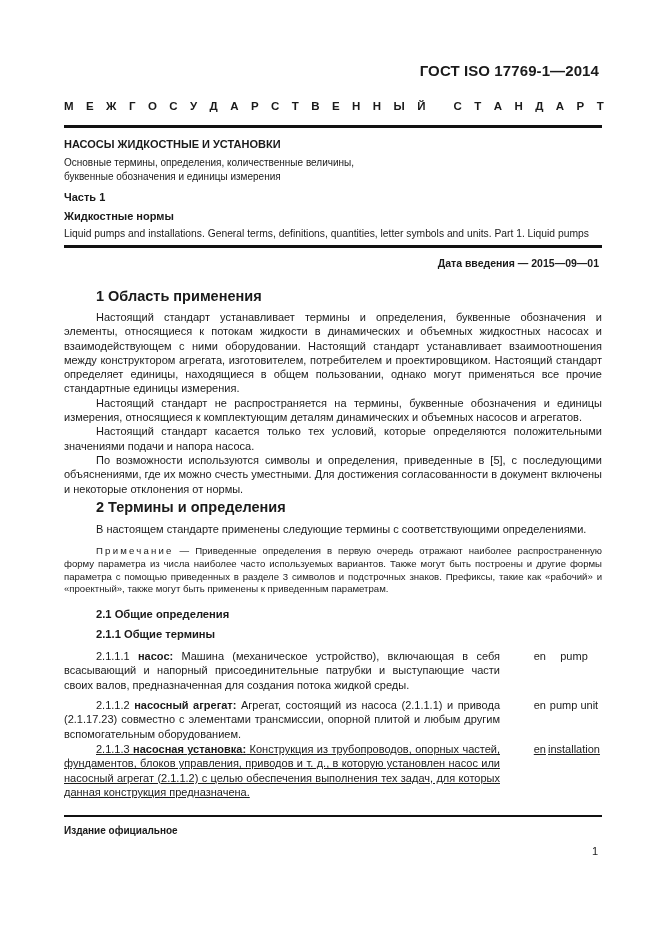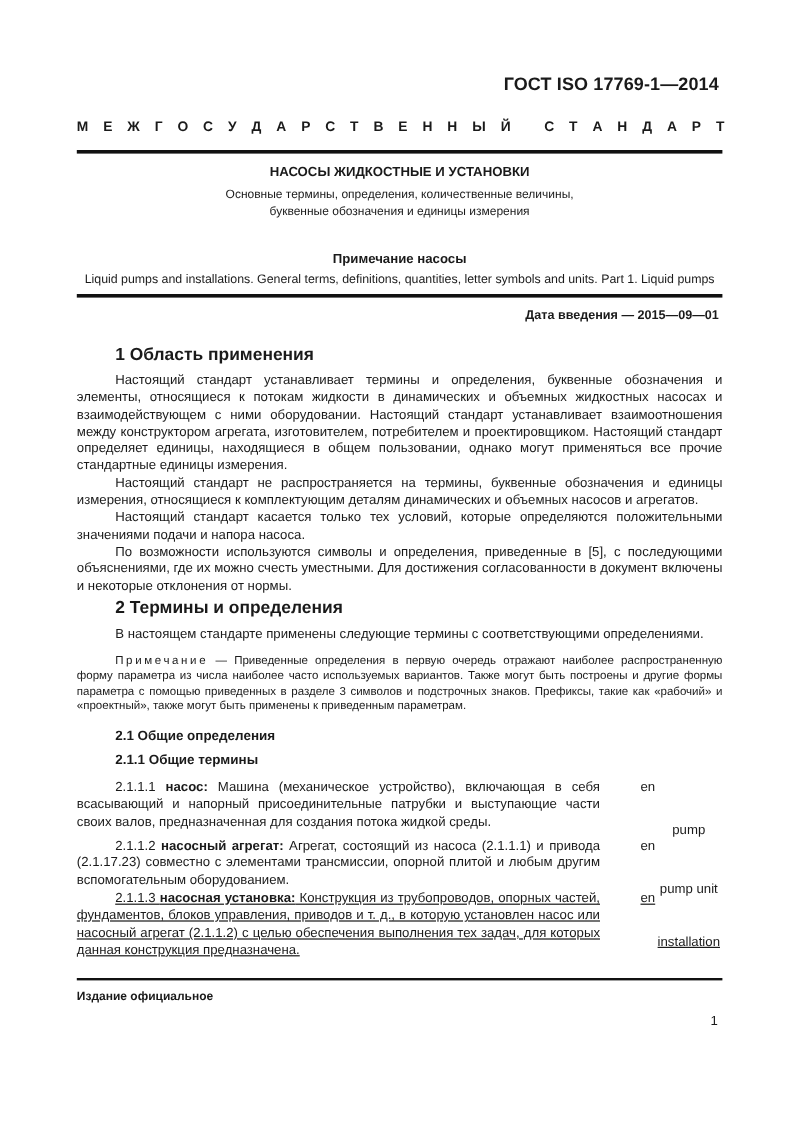--- a/index.html
+++ b/index.html
@@ -6,39 +6,39 @@
   body { width: 661px; height: 935px; position: relative; overflow: hidden;
          font-family: "Liberation Sans", "DejaVu Sans", sans-serif; color: #1a1a1a; }
   .page { position: absolute; left: 18px; top: 0; width: 661px; height: 935px; }
   .abs { position: absolute; }
   .gost-code { right: 80px; top: 62px; font-size: 15px; font-weight: bold; letter-spacing: 0.1px; }
   .interstate { left: 46px; top: 100px; width: 540px; font-size: 11.5px; font-weight: bold;
                 display: flex; justify-content: space-between; }
   .interstate span { display: inline-block; }
   .rule { left: 46px; width: 538px; height: 3px; background: #111; }
   .rule-thin { height: 2px; }
-  .center { left: 46px; width: 538px; text-align: center; }
+  .center { left: 46px; width: 538px; text-align: left; }
   .t-main { top: 138px; font-size: 11px; font-weight: bold; }
   .t-sub { top: 156px; font-size: 10px; font-weight: normal; line-height: 14px; }
   .t-part { top: 191px; font-size: 11px; font-weight: bold; }
   .t-subtitle { top: 210px; font-size: 11px; font-weight: bold; }
   .t-english { top: 228px; font-size: 10.3px; }
   .date-intro { right: 80px; top: 257px; font-size: 10.5px; font-weight: bold; }
   .h1 { left: 78px; font-size: 14.5px; font-weight: bold; }
   .para { left: 46px; width: 538px; font-size: 11px; line-height: 14.3px; text-align: justify; }
   .para p { margin: 0; text-indent: 32px; }
   .note { left: 46px; width: 538px; font-size: 9.6px; line-height: 12.8px; text-align: justify; }
   .note p { margin: 0; text-indent: 32px; }
   .note .spaced { letter-spacing: 2.2px; }
   .h2 { left: 78px; font-size: 11.2px; font-weight: bold; }
   .term { left: 46px; width: 538px; font-size: 11px; line-height: 14.3px; display: flex; }
   .term .def { width: 436px; text-align: justify; }
   .term .def p { margin: 0; text-indent: 32px; }
   .term .lang { width: 40px; text-align: right; padding-left: 6px; }
-  .term .eng { flex: 1; text-align: center; margin-top: 36px; }
+  .term .eng { flex: 1; text-align: center; }
   .official { left: 46px; top: 825px; font-size: 10px; font-weight: bold; }
   .pagenum { left: 574px; top: 845px; font-size: 11px; }
   b { font-weight: bold; }
 </style>
 </head>
 <body>
 
 <div class="page">
 
   <div class="abs gost-code">ГОСТ ISO 17769-1—2014</div>
@@ -73,21 +73,22 @@
       <span>Т</span>
     </div>
 
   <div class="abs rule" style="top:125px;"></div>
 
   <div class="abs center t-main">НАСОСЫ ЖИДКОСТНЫЕ И УСТАНОВКИ</div>
   <div class="abs center t-sub">
     <div>Основные термины, определения, количественные величины,</div>
     <div>буквенные обозначения и единицы измерения</div>
   </div>
-  <div class="abs center t-subtitle">Примечание насосы</div>
+  <div class="abs center t-part">Часть 1</div>
+  <div class="abs center t-subtitle">Жидкостные нормы</div>
   <div class="abs center t-english">Liquid pumps and installations. General terms, definitions, quantities, letter symbols and units. Part 1. Liquid pumps</div>
 
   <div class="abs rule" style="top:245px;"></div>
 
   <div class="abs date-intro">Дата введения — 2015—09—01</div>
 
   <div class="abs h1" style="top:288px;">1  Область применения</div>
 
   <div class="abs para" style="top:310px;">
     <p>Настоящий стандарт устанавливает термины и определения, буквенные обозначения и элементы, относящиеся к потокам жидкости в динамических и объемных жидкостных насосах и взаимодействующем с ними оборудовании. Настоящий стандарт устанавливает взаимоотношения между конструктором агрегата, изготовителем, потребителем и проектировщиком. Настоящий стандарт определяет единицы, находящиеся в общем пользовании, однако могут применяться все прочие стандартные единицы измерения.</p>

